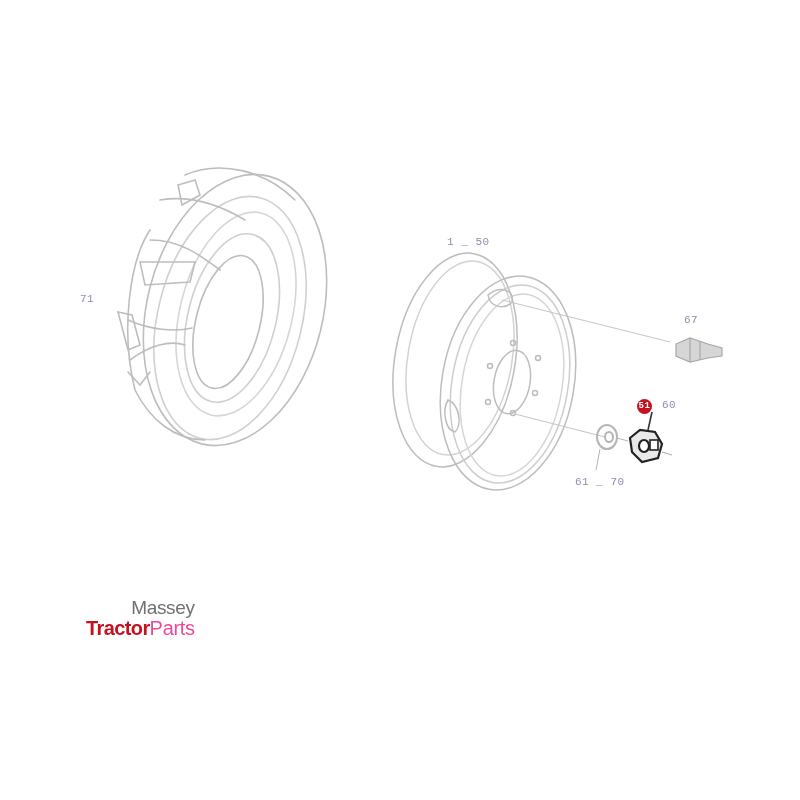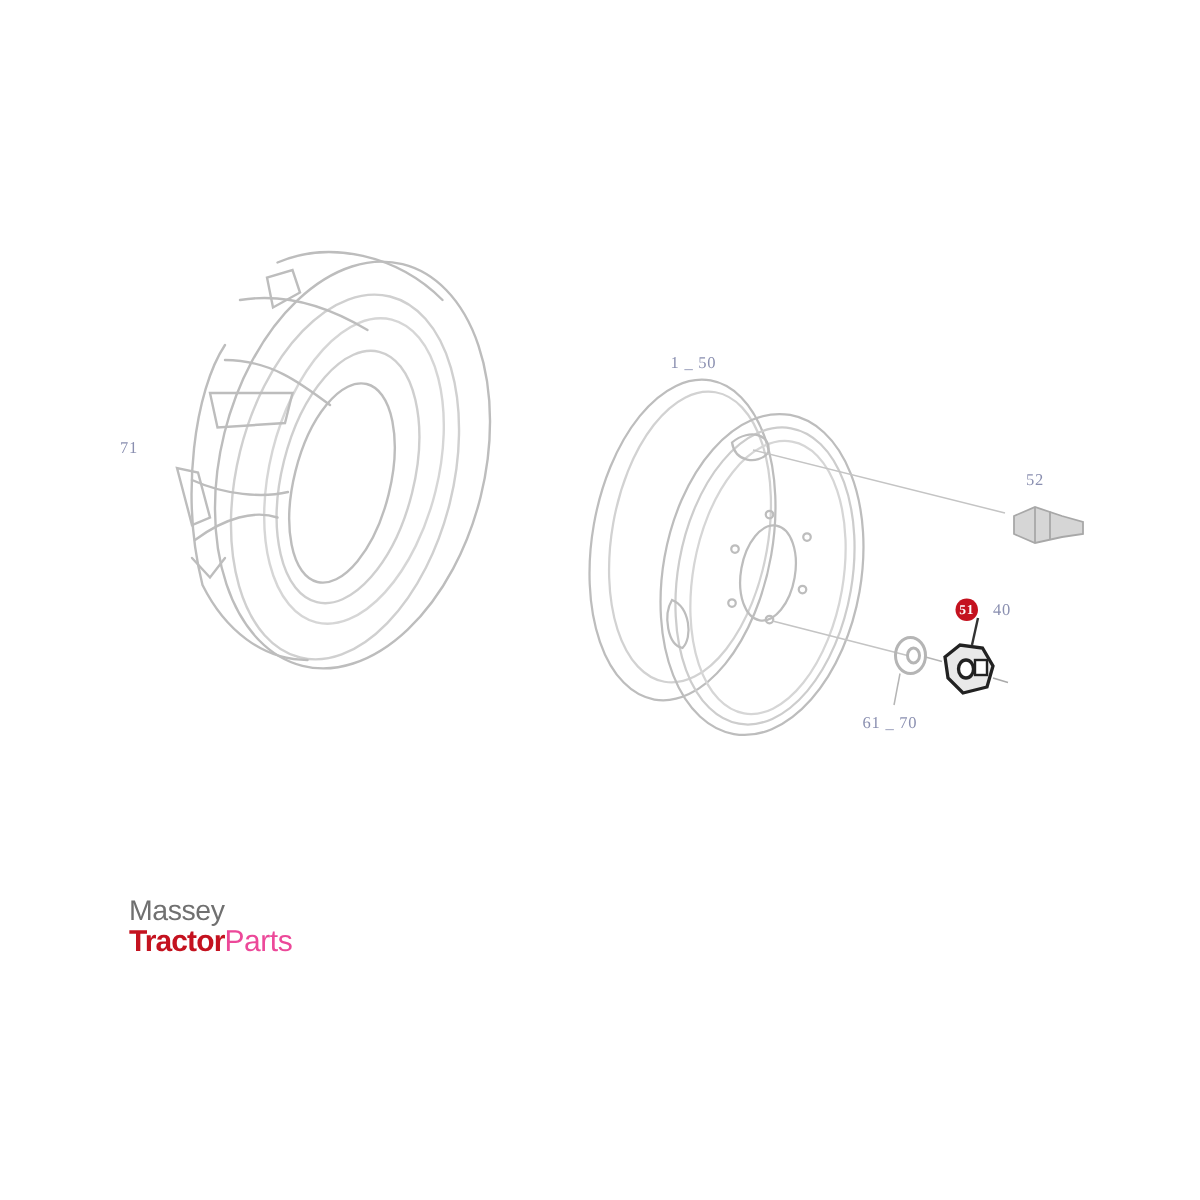--- a/index.html
+++ b/index.html
@@ -1,27 +1,27 @@
 <!DOCTYPE html>
 <html><head>
 <meta charset="utf-8">
 <style>
   html, body { margin:0; padding:0; background:#ffffff; }
   body { width:800px; height:800px; position:relative; overflow:hidden;
          font-family:"Liberation Sans", sans-serif; }
   #diagram { position:absolute; left:0; top:0; width:800px; height:800px; }
   .callout { position:absolute; font-size:11px; color:#8a8fb0;
-             font-family:Liberation Serif, serif; letter-spacing:0.5px; }
-  .callout.highlight-wrap { display:flex; align-items:center; gap:10px; }
+             font-family:Liberation Mono, monospace; letter-spacing:0.5px; }
+  .callout.highlight-wrap { display:flex; align-items:flex-start; gap:10px; }
   .badge { display:inline-block; width:15px; height:15px; border-radius:50%;
            background:#c4121f; color:#ffffff; font-size:9px; line-height:15px;
            text-align:center; font-weight:bold; }
   .logo { position:absolute; left:86px; top:598px; line-height:1; }
   .logo .l1 { font-size:19px; color:#707070; letter-spacing:-0.3px;
-              font-family:"Liberation Sans", sans-serif; display:block; }
+              font-family:"Liberation Sans", sans-serif; display:block;text-align:right; }
   .logo .l2 { display:block; margin-top:1px; font-size:20px; }
   .logo .tractor { color:#c4121f; font-weight:bold; letter-spacing:-0.6px;
                    font-family:"Liberation Sans", sans-serif;text-align:right; }
   .logo .parts { color:#ec4899; letter-spacing:-0.3px;
                  font-family:"Liberation Sans", sans-serif; }
 </style>
 </head>
 <body>
 
 <svg id="diagram" viewBox="0 0 800 800" xmlns="http://www.w3.org/2000/svg">
@@ -80,23 +80,23 @@
     <path d="M630 438 L 640 430 L 655 432 L 662 444 L 658 458 L 642 462 L 632 452 Z"></path>
     <ellipse cx="644" cy="446" rx="5" ry="6" fill="#ffffff"></ellipse>
     <rect x="650" y="440" width="8" height="10" fill="#ffffff" stroke-width="1.6"></rect>
     <line x1="652" y1="412" x2="648" y2="430" stroke="#333" stroke-width="1.6"></line>
     <line x1="662" y1="452" x2="672" y2="455" stroke="#aaa" stroke-width="1"></line>
   </g>
 </svg>
 
 <div class="callout" style="left:80px;top:293px;text-align:center;">71</div>
 <div class="callout" style="left:447px;top:236px;">1 _ 50</div>
-<div class="callout" style="left:684px;top:314px;">52</div>
+<div class="callout" style="left:684px;top:314px;">67</div>
 <div class="callout highlight-wrap" style="left:637px;top:399px;">
   <span class="badge">51</span>
-  <span>40</span>
+  <span>60</span>
 </div>
 <div class="callout" style="left:575px;top:476px;">61 _ 70</div>
 
 <div class="logo">
   <span class="l1">Massey</span>
   <span class="l2"><span class="tractor">Tractor</span><span class="parts">Parts</span></span>
 </div>
 
 </body></html>

